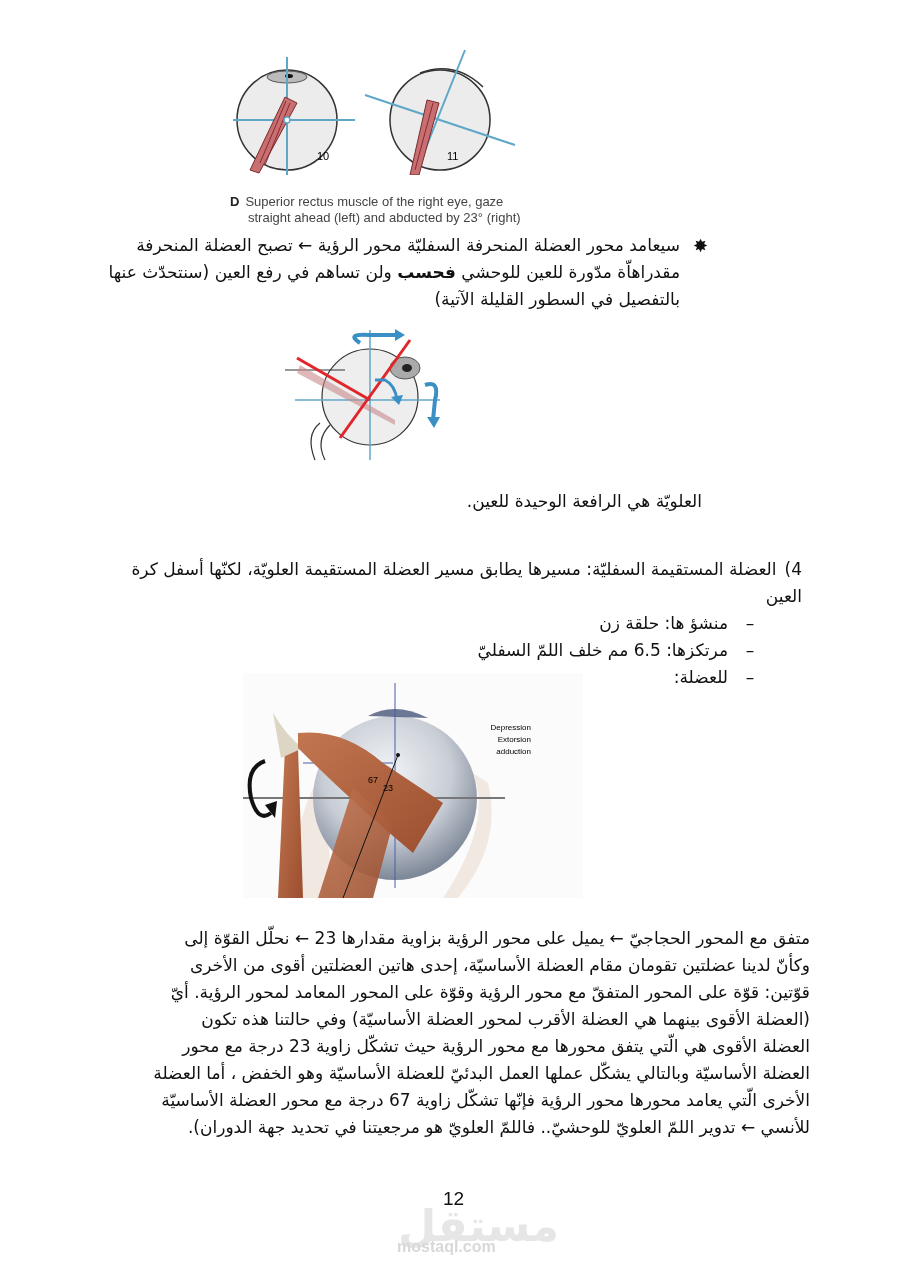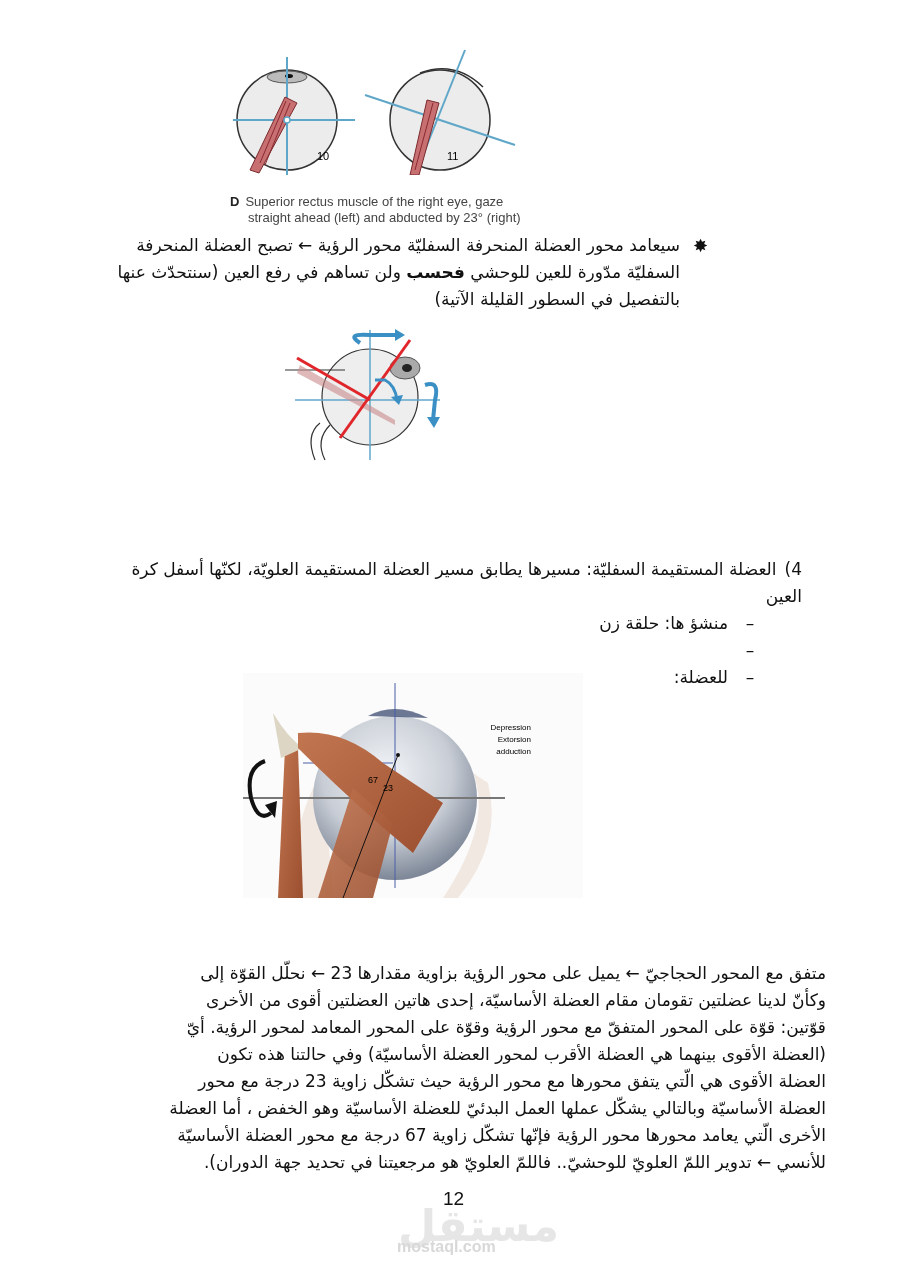--- a/index.html
+++ b/index.html
@@ -44,21 +44,21 @@
   </svg>
 </div>
 <div class="abs caption" style="left:230px;top:184px;width:320px;">
   <div><b>D</b><span>Superior rectus muscle of the right eye, gaze</span></div>
   <div style="padding-left:18px;">straight ahead (left) and abducted by 23° (right)</div>
 </div>
 
 <div class="abs rtl para" style="left:100px;top:232px;width:580px;">
   <span class="abs" style="right:-28px;top:0;font-size:18px;">✸</span>
   <div>سيعامد محور العضلة المنحرفة السفليّة محور الرؤية ← تصبح العضلة المنحرفة</div>
-  <div><span>السفليّة مدّورة للعين للوحشي </span><span class="bold">فحسب</span><span>  ولن تساهم في رفع العين (سنتحدّث عنها</span></div>
+  <div><span>مقدراهاّة مدّورة للعين للوحشي </span><span class="bold">فحسب</span><span>  ولن تساهم في رفع العين (سنتحدّث عنها</span></div>
   <div>بالتفصيل في السطور القليلة الآتية)</div>
 </div>
 
 <div class="abs" style="left:285px;top:325px;width:165px;height:140px;">
   <svg width="165" height="140" viewBox="0 0 165 140">
     <circle cx="85" cy="72" r="48" fill="#eeeeee" stroke="#333" stroke-width="1.2"></circle>
     <ellipse cx="120" cy="43" rx="15" ry="11" fill="#aaa" stroke="#555" stroke-width="1"></ellipse>
     <ellipse cx="122" cy="43" rx="5" ry="4" fill="#222"></ellipse>
     <line x1="0" y1="45" x2="60" y2="45" stroke="#333" stroke-width="1"></line>
     <line x1="10" y1="75" x2="155" y2="75" stroke="#5fa7c9" stroke-width="1.5"></line>
@@ -71,31 +71,33 @@
     <path d="M75 18 Q60 8 85 10 L110 10" fill="none" stroke="#3a8fc4" stroke-width="4"></path>
     <polygon points="110,4 120,10 110,16" fill="#3a8fc4"></polygon>
     <path d="M90 55 L100 55 Q110 60 112 75" fill="none" stroke="#3a8fc4" stroke-width="3"></path>
     <polygon points="106,72 114,80 118,70" fill="#3a8fc4"></polygon>
     <path d="M140 60 Q155 55 150 75 L148 95" fill="none" stroke="#3a8fc4" stroke-width="4"></path>
     <polygon points="142,92 149,103 155,92" fill="#3a8fc4"></polygon>
   </svg>
 </div>
 
 <div class="abs rtl para" style="left:92px;top:488px;width:610px;">
+  <div>العلويّة هي الرافعة الوحيدة للعين.</div>
 </div>
 
 <div class="abs rtl para" style="left:92px;top:556px;width:710px;">
   <div><span style="margin-left:8px;">4)</span><span>العضلة المستقيمة السفليّة: مسيرها يطابق مسير العضلة المستقيمة العلويّة، لكنّها أسفل كرة العين</span></div>
   <div style="margin-right:40px;">
     <div class="bullet-item">
         <span class="dash">–</span>
         <span>منشؤ ها: حلقة زن</span>
       </div>
     <div class="bullet-item">
         <span class="dash">–</span>
+        <span>مرتكزها: 6.5 مم خلف اللمّ السفليّ</span>
       </div>
     <div class="bullet-item">
         <span class="dash">–</span>
         <span>للعضلة:</span>
       </div>
   </div>
 </div>
 
 <div class="abs" style="left:243px;top:673px;width:340px;height:225px;background:#fbfbfb;">
   <svg width="340" height="225" viewBox="0 0 340 225">
@@ -126,21 +128,21 @@
     <text x="125" y="110" class="fig-label" style="font-size:9px;">67</text>
     <text x="140" y="118" class="fig-label" style="font-size:9px;">23</text>
     <path d="M22 88 Q2 95 8 125 Q15 150 28 140" fill="none" stroke="#111" stroke-width="4"></path>
     <polygon points="22,132 32,145 34,128" fill="#111"></polygon>
     <text x="288" y="57" text-anchor="end" class="fig-label" style="font-size:8px;">Depression</text>
     <text x="288" y="69" text-anchor="end" class="fig-label" style="font-size:8px;">Extorsion</text>
     <text x="288" y="81" text-anchor="end" class="fig-label" style="font-size:8px;">adduction</text>
   </svg>
 </div>
 
-<div class="abs rtl para" style="left:108px;top:925px;width:718px;margin-top:35px;">
+<div class="abs rtl para" style="left:92px;top:925px;width:718px;">
   <div>متفق مع المحور الحجاجيّ ← يميل على محور الرؤية بزاوية مقدارها 23 ← نحلّل القوّة إلى</div>
   <div>وكأنّ لدينا عضلتين تقومان مقام العضلة الأساسيّة، إحدى هاتين العضلتين أقوى من الأخرى</div>
   <div>قوّتين: قوّة على المحور المتفقّ مع محور الرؤية وقوّة على المحور المعامد لمحور الرؤية. أيّ</div>
   <div>(العضلة الأقوى بينهما هي العضلة الأقرب لمحور العضلة الأساسيّة) وفي حالتنا هذه تكون</div>
   <div>العضلة الأقوى هي الّتي يتفق محورها مع محور الرؤية حيث تشكّل زاوية 23 درجة مع محور</div>
   <div>العضلة الأساسيّة وبالتالي يشكّل عملها العمل البدئيّ للعضلة الأساسيّة وهو الخفض ، أما العضلة</div>
   <div>الأخرى الّتي يعامد محورها محور الرؤية فإنّها تشكّل زاوية 67 درجة مع محور العضلة الأساسيّة</div>
   <div>للأنسي ← تدوير اللمّ العلويّ للوحشيّ.. فاللمّ العلويّ هو مرجعيتنا في تحديد جهة الدوران).</div>
 </div>
 

